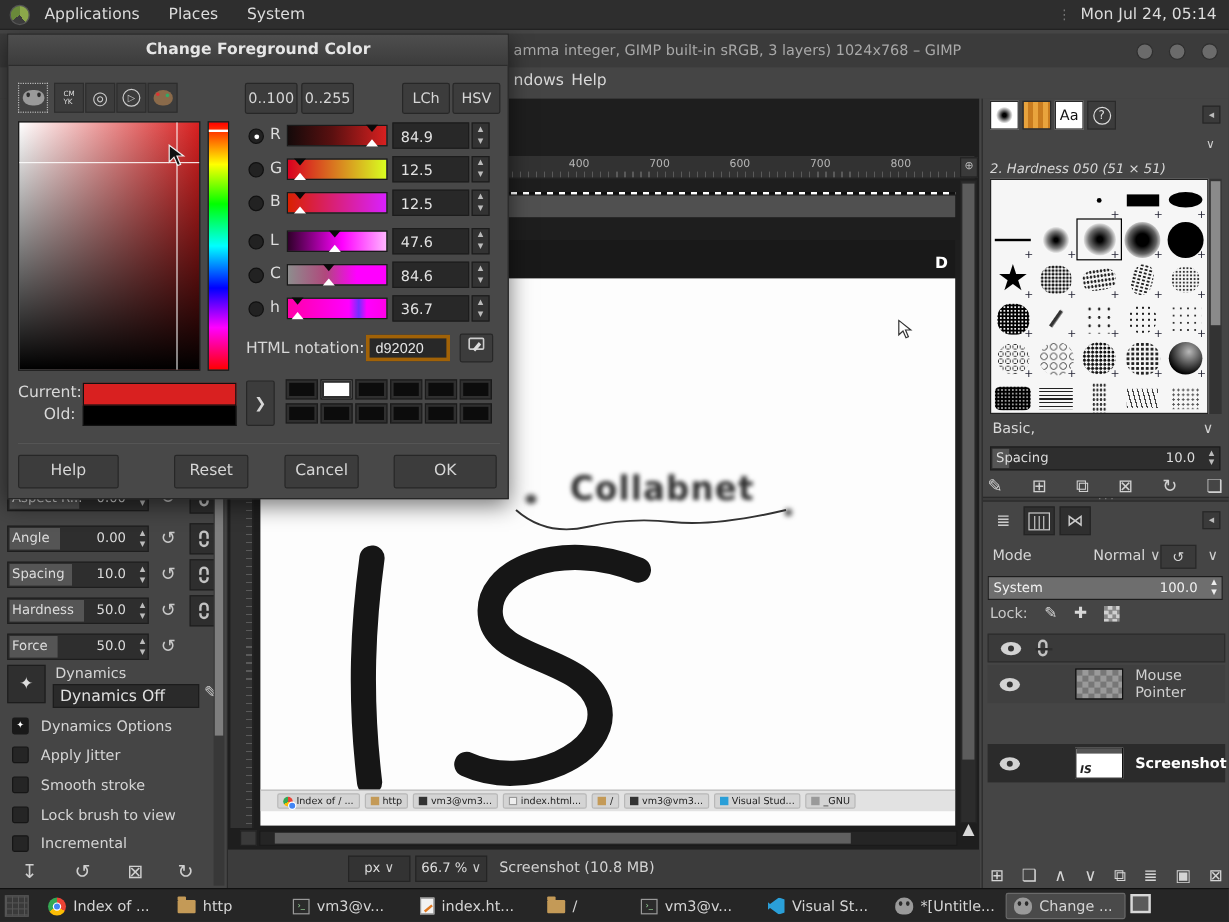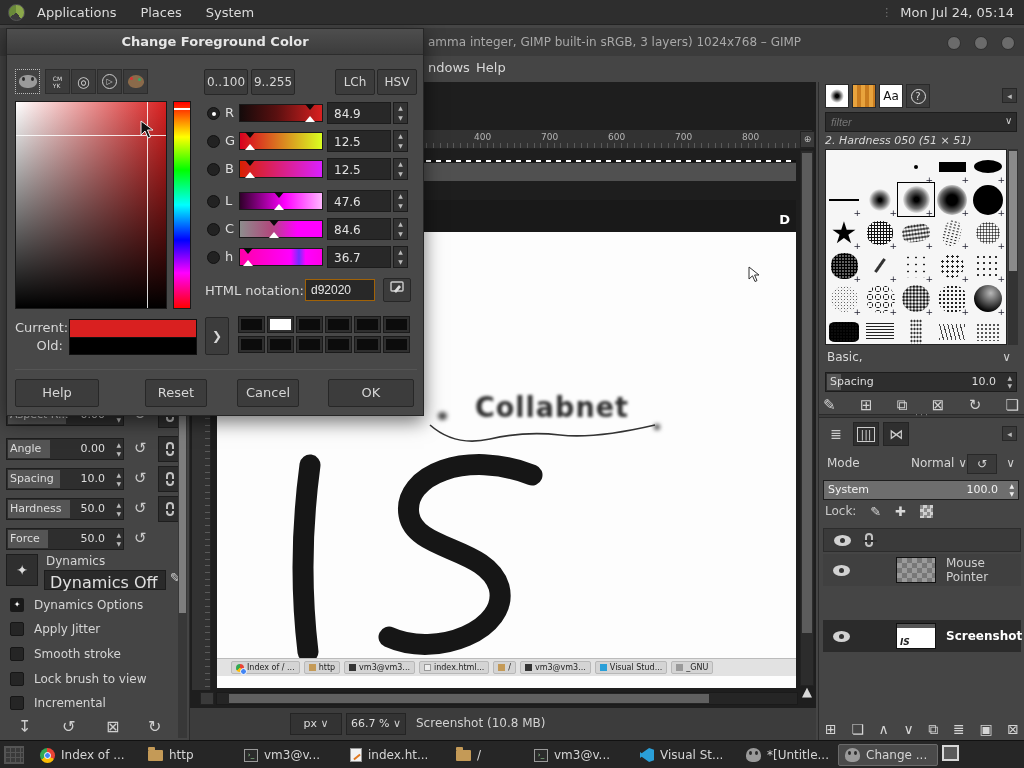--- a/index.html
+++ b/index.html
@@ -62,21 +62,21 @@
      border:1px solid #1c1c1c; color:#bbb; font-size:6px; text-align:center; line-height:10px; }
   #colorsquare { left:8px; top:72px; width:152px; height:208px; border:1px solid #1a1a1a;
      background:linear-gradient(to bottom, rgba(0,0,0,0), #000 100%),
                 linear-gradient(to right, #fff, #d92020); }
   #cross-v { position:absolute; left:87%; top:0; width:1px; height:100%; background:rgba(255,255,255,.85); }
   #cross-h { position:absolute; top:16%; left:0; height:1px; width:100%; background:rgba(255,255,255,.85); }
   #huestrip { left:166px; top:72px; width:18px; height:208px; border:1px solid #1a1a1a;
      background:linear-gradient(to bottom,#f00,#ff0 17%,#0f0 33%,#0ff 50%,#00f 67%,#f0f 83%,#f00); }
   #huemark { position:absolute; left:0; top:3%; width:100%; height:2px; background:#fff; }
   .dlg-label { position:absolute; color:#d8d8d8; font-size:13px; }
-  .entry { position:absolute; background:#282828; border:1px solid #a16207; color:#e6e6e6;
+  .entry { position:absolute; background:#282828; border:3px solid #a16207; color:#e6e6e6;
      font-size:12px; padding:2px 5px; }
   #cur-sw { position:absolute; left:62px; top:290px; width:128px; height:19px; background:#d92020;
      border:1px solid #111; }
   #old-sw { position:absolute; left:62px; top:309px; width:128px; height:17px; background:#000;
      border:1px solid #111; border-top:none; }
   .hist-sw { position:absolute; width:25px; height:15px; background:#0c0c0c;
      border:2px solid #2f2f2f; outline:1px solid #1a1a1a; }
   .dlg-sep { position:absolute; left:8px; top:340px; width:402px; height:1px; background:#3a3a3a;
      border-bottom:1px solid #555; }
 
@@ -398,21 +398,21 @@
         <span class="to-name">Force</span>
         <span class="to-val">50.0</span>
         <span class="to-spin"><span>▲</span><br><span>▼</span></span>
         </span>
       <span class="to-reset">↺</span>
     </div>
 
     <div class="abs" style="left:6px; top:472px; width:32px; height:32px; background:#2f2f2f; border:1px solid #1d1d1d; color:#ddd; text-align:center; line-height:30px; font-size:14px">
       <span>✦</span></div>
     <span class="abs" style="left:46px; top:472px; color:#d5d5d5; font-size:12px">Dynamics</span>
-    <div class="abs" style="left:44px; top:488px; width:122px; height:20px; background:#2a2a2a; border:1px solid #1c1c1c; color:#e0e0e0; font-size:16px; padding:2px 5px">Dynamics Off</div>
+    <div class="abs" style="left:44px; top:488px; width:122px; height:20px; background:#2a2a2a; border:1px solid #1c1c1c; color:#e0e0e0; font-size:13px; padding:2px 5px">Dynamics Off</div>
     <span class="abs" style="left:170px; top:488px; color:#ccc; font-size:14px">✎</span>
 
     <span class="expander-box" style="top:516px">✦</span>
     <span class="cb-label" style="top:516px">Dynamics Options</span>
     <span class="checkbox" style="top:540px"></span>
     <span class="cb-label" style="top:540px">Apply Jitter</span>
     <span class="checkbox" style="top:565px"></span>
     <span class="cb-label" style="top:565px">Smooth stroke</span>
     <span class="checkbox" style="top:590px"></span>
     <span class="cb-label" style="top:590px">Lock brush to view</span>
@@ -437,21 +437,20 @@
       <span></span>
       </span>
     <span class="rtab" style="left:60px; background:#fff; color:#111; font-size:12px">
       <span>Aa</span>
       </span>
     <span class="rtab" style="left:87px; background:#3c3c3c; color:#ddd">
       <span style="border:1.5px solid #ddd;border-radius:50%;width:15px;height:15px;text-align:center;font-size:10px;line-height:14px">?</span>
       </span>
     <span class="menu-flap" style="left:183px; top:6px">◂</span>
 
-    <input id="filter-entry" placeholder="filter" style="">
     <span class="abs g" style="left:186px; top:33px; font-size:10px">∨</span>
     <div id="brushname">2. Hardness 050 (51 × 51)</div>
 
     <div id="brushgrid">
       <div class="bcell"></div>
       <div class="bcell"></div>
       <div class="bcell plus">
           <span style="width:4px;height:4px;background:#000;border-radius:50%"></span>
         </div>
       <div class="bcell plus">
@@ -643,21 +642,21 @@
       <span style="width:15px;height:15px;border:1.5px solid #ccc;border-radius:50%;color:#ccc;font-size:8px;text-align:center;line-height:13px">▷</span>
       </span>
     <span class="tabicon" style="left:116px">
       <span style="width:16px;height:13px;border-radius:50% 50% 45% 45%;background:#8a6a4a;position:relative">
         <span style="position:absolute;left:2px;top:2px;width:3px;height:3px;border-radius:50%;background:#d33"></span>
         <span style="position:absolute;right:3px;top:3px;width:3px;height:3px;border-radius:50%;background:#3a6"></span>
         </span>
       </span>
 
     <span class="btn" style="left:197px; top:40px; width:44px; height:26px; line-height:24px">0..100</span>
-    <span class="btn" style="left:244px; top:40px; width:44px; height:26px; line-height:24px">9..255</span>
+    <span class="btn" style="left:244px; top:40px; width:44px; height:26px; line-height:24px">0..255</span>
     <span class="btn" style="left:328px; top:40px; width:40px; height:26px; line-height:24px">LCh</span>
     <span class="btn" style="left:370px; top:40px; width:40px; height:26px; line-height:24px">HSV</span>
 
     <div class="abs" id="colorsquare">
       <span id="cross-v"></span>
         <span id="cross-h"></span>
       </div>
     <div class="abs" id="huestrip">
         <span id="huemark"></span>
       </div>

